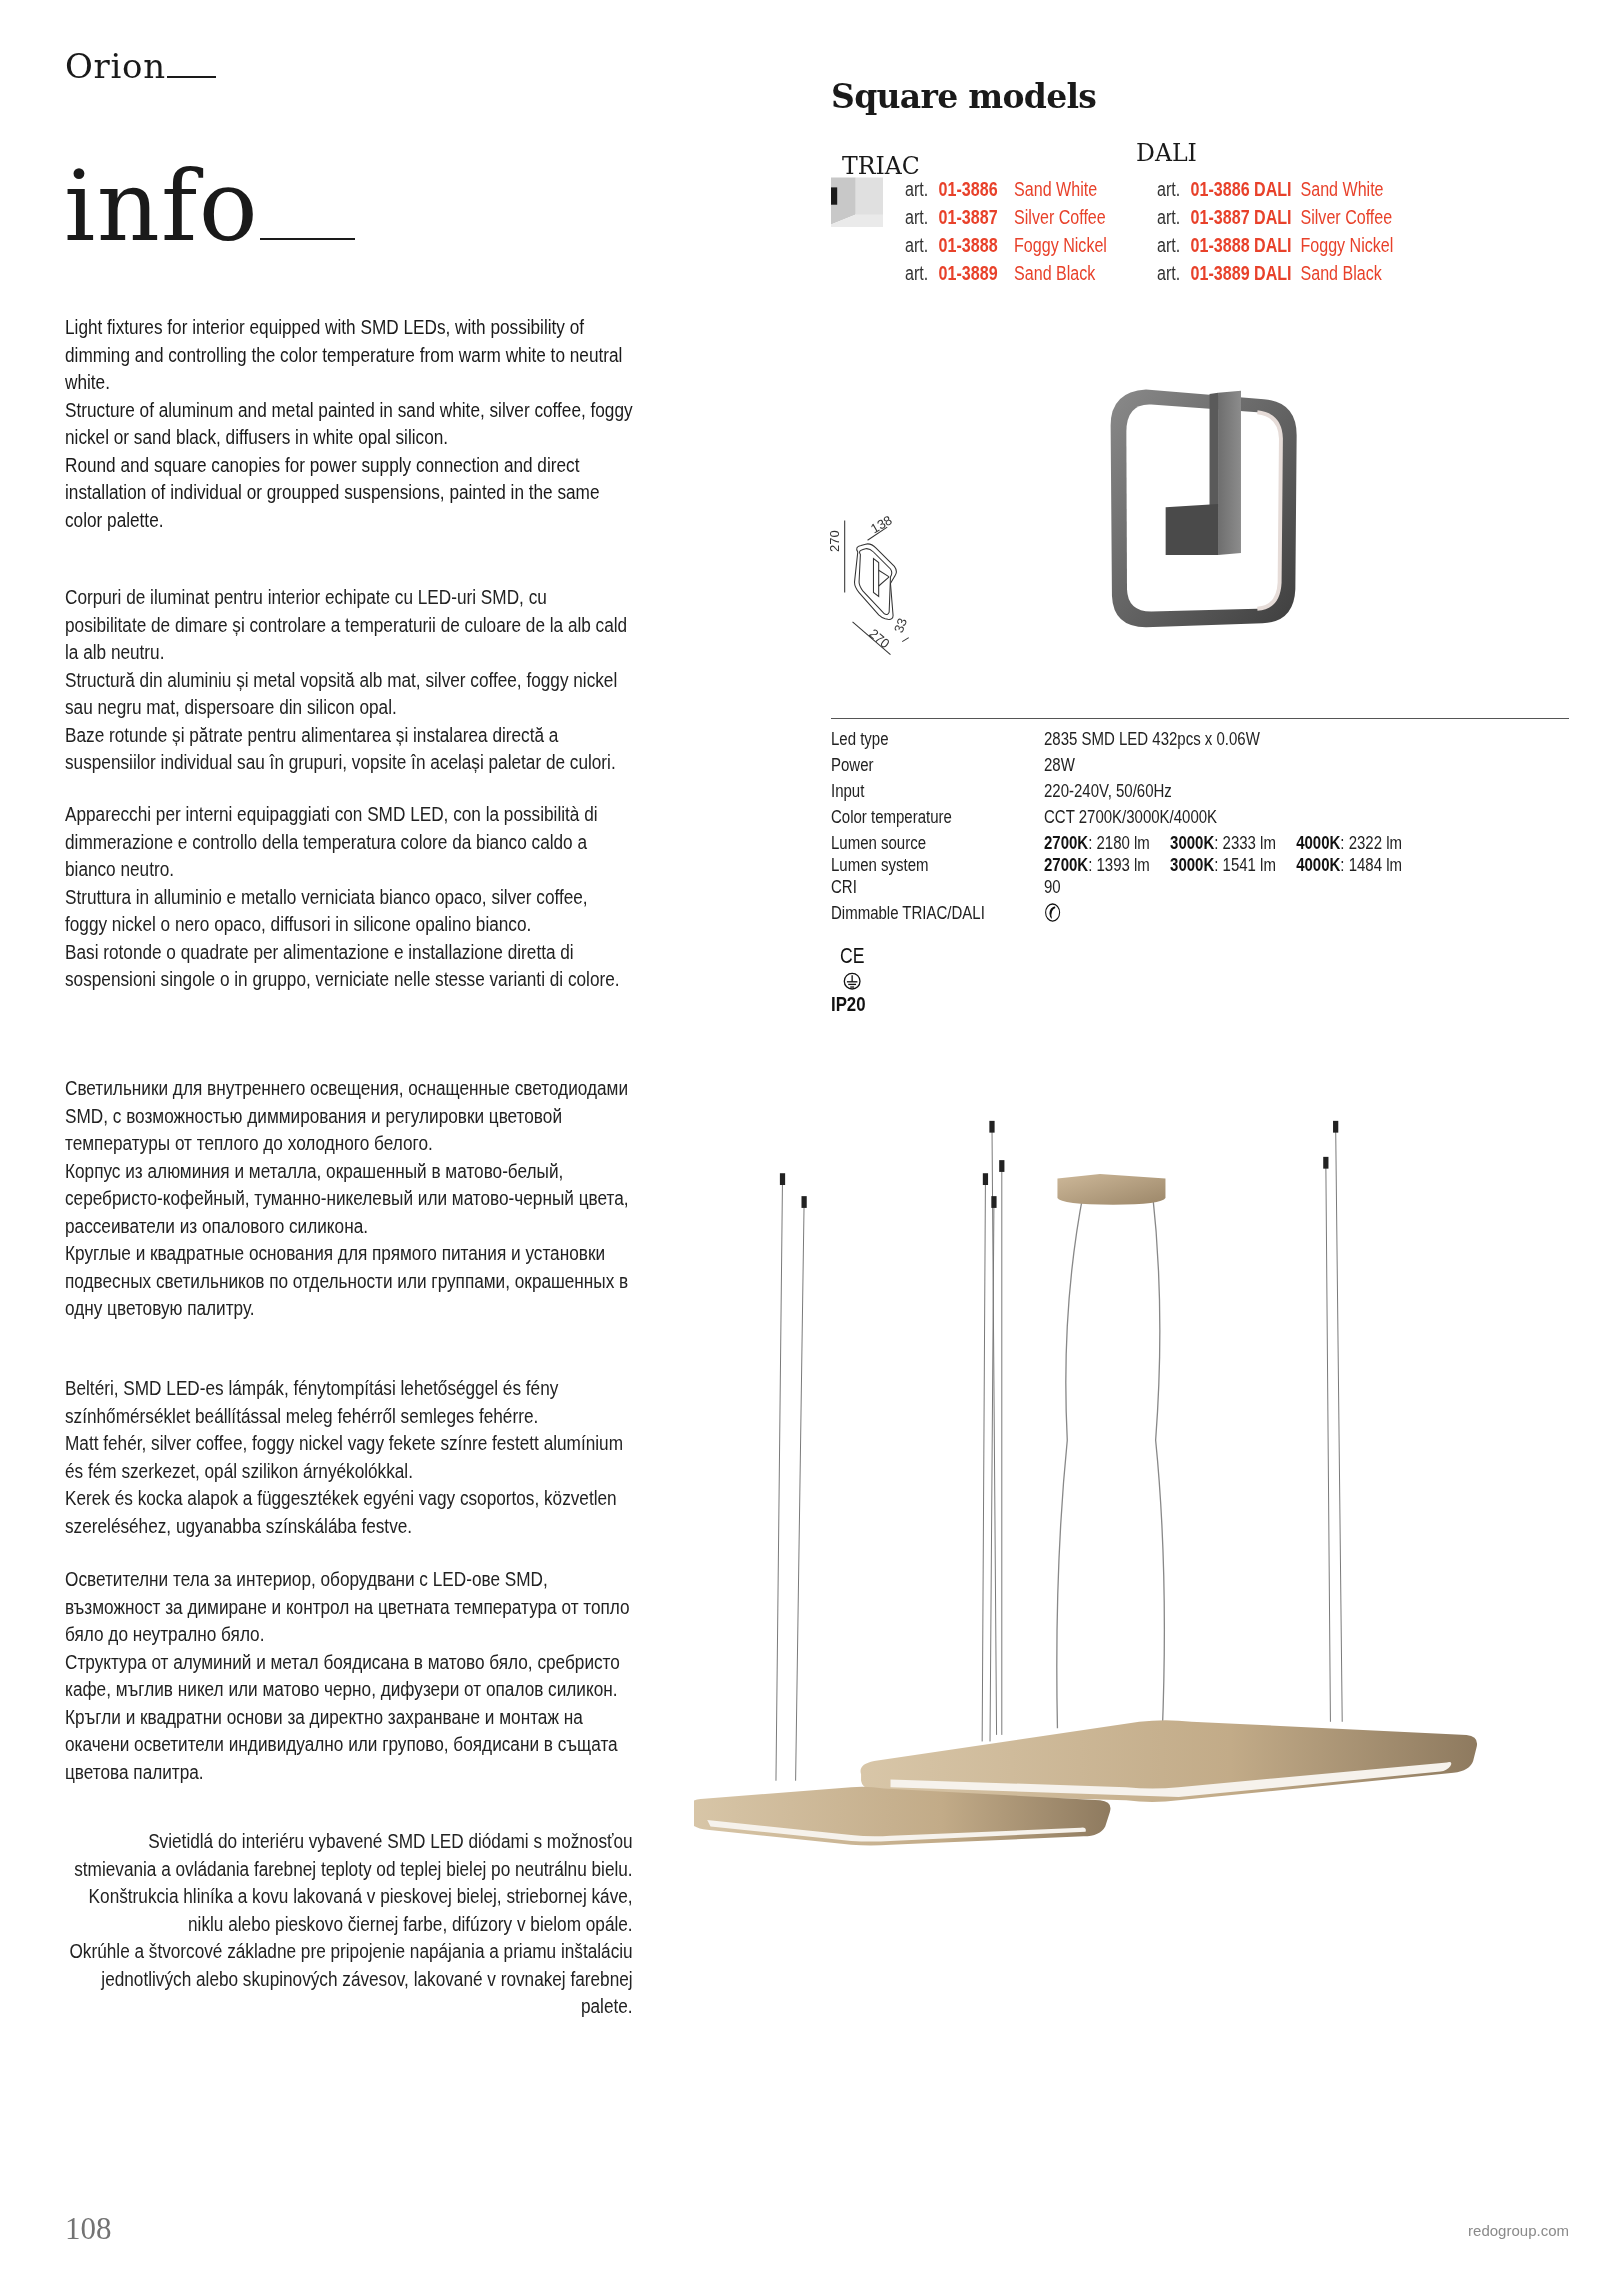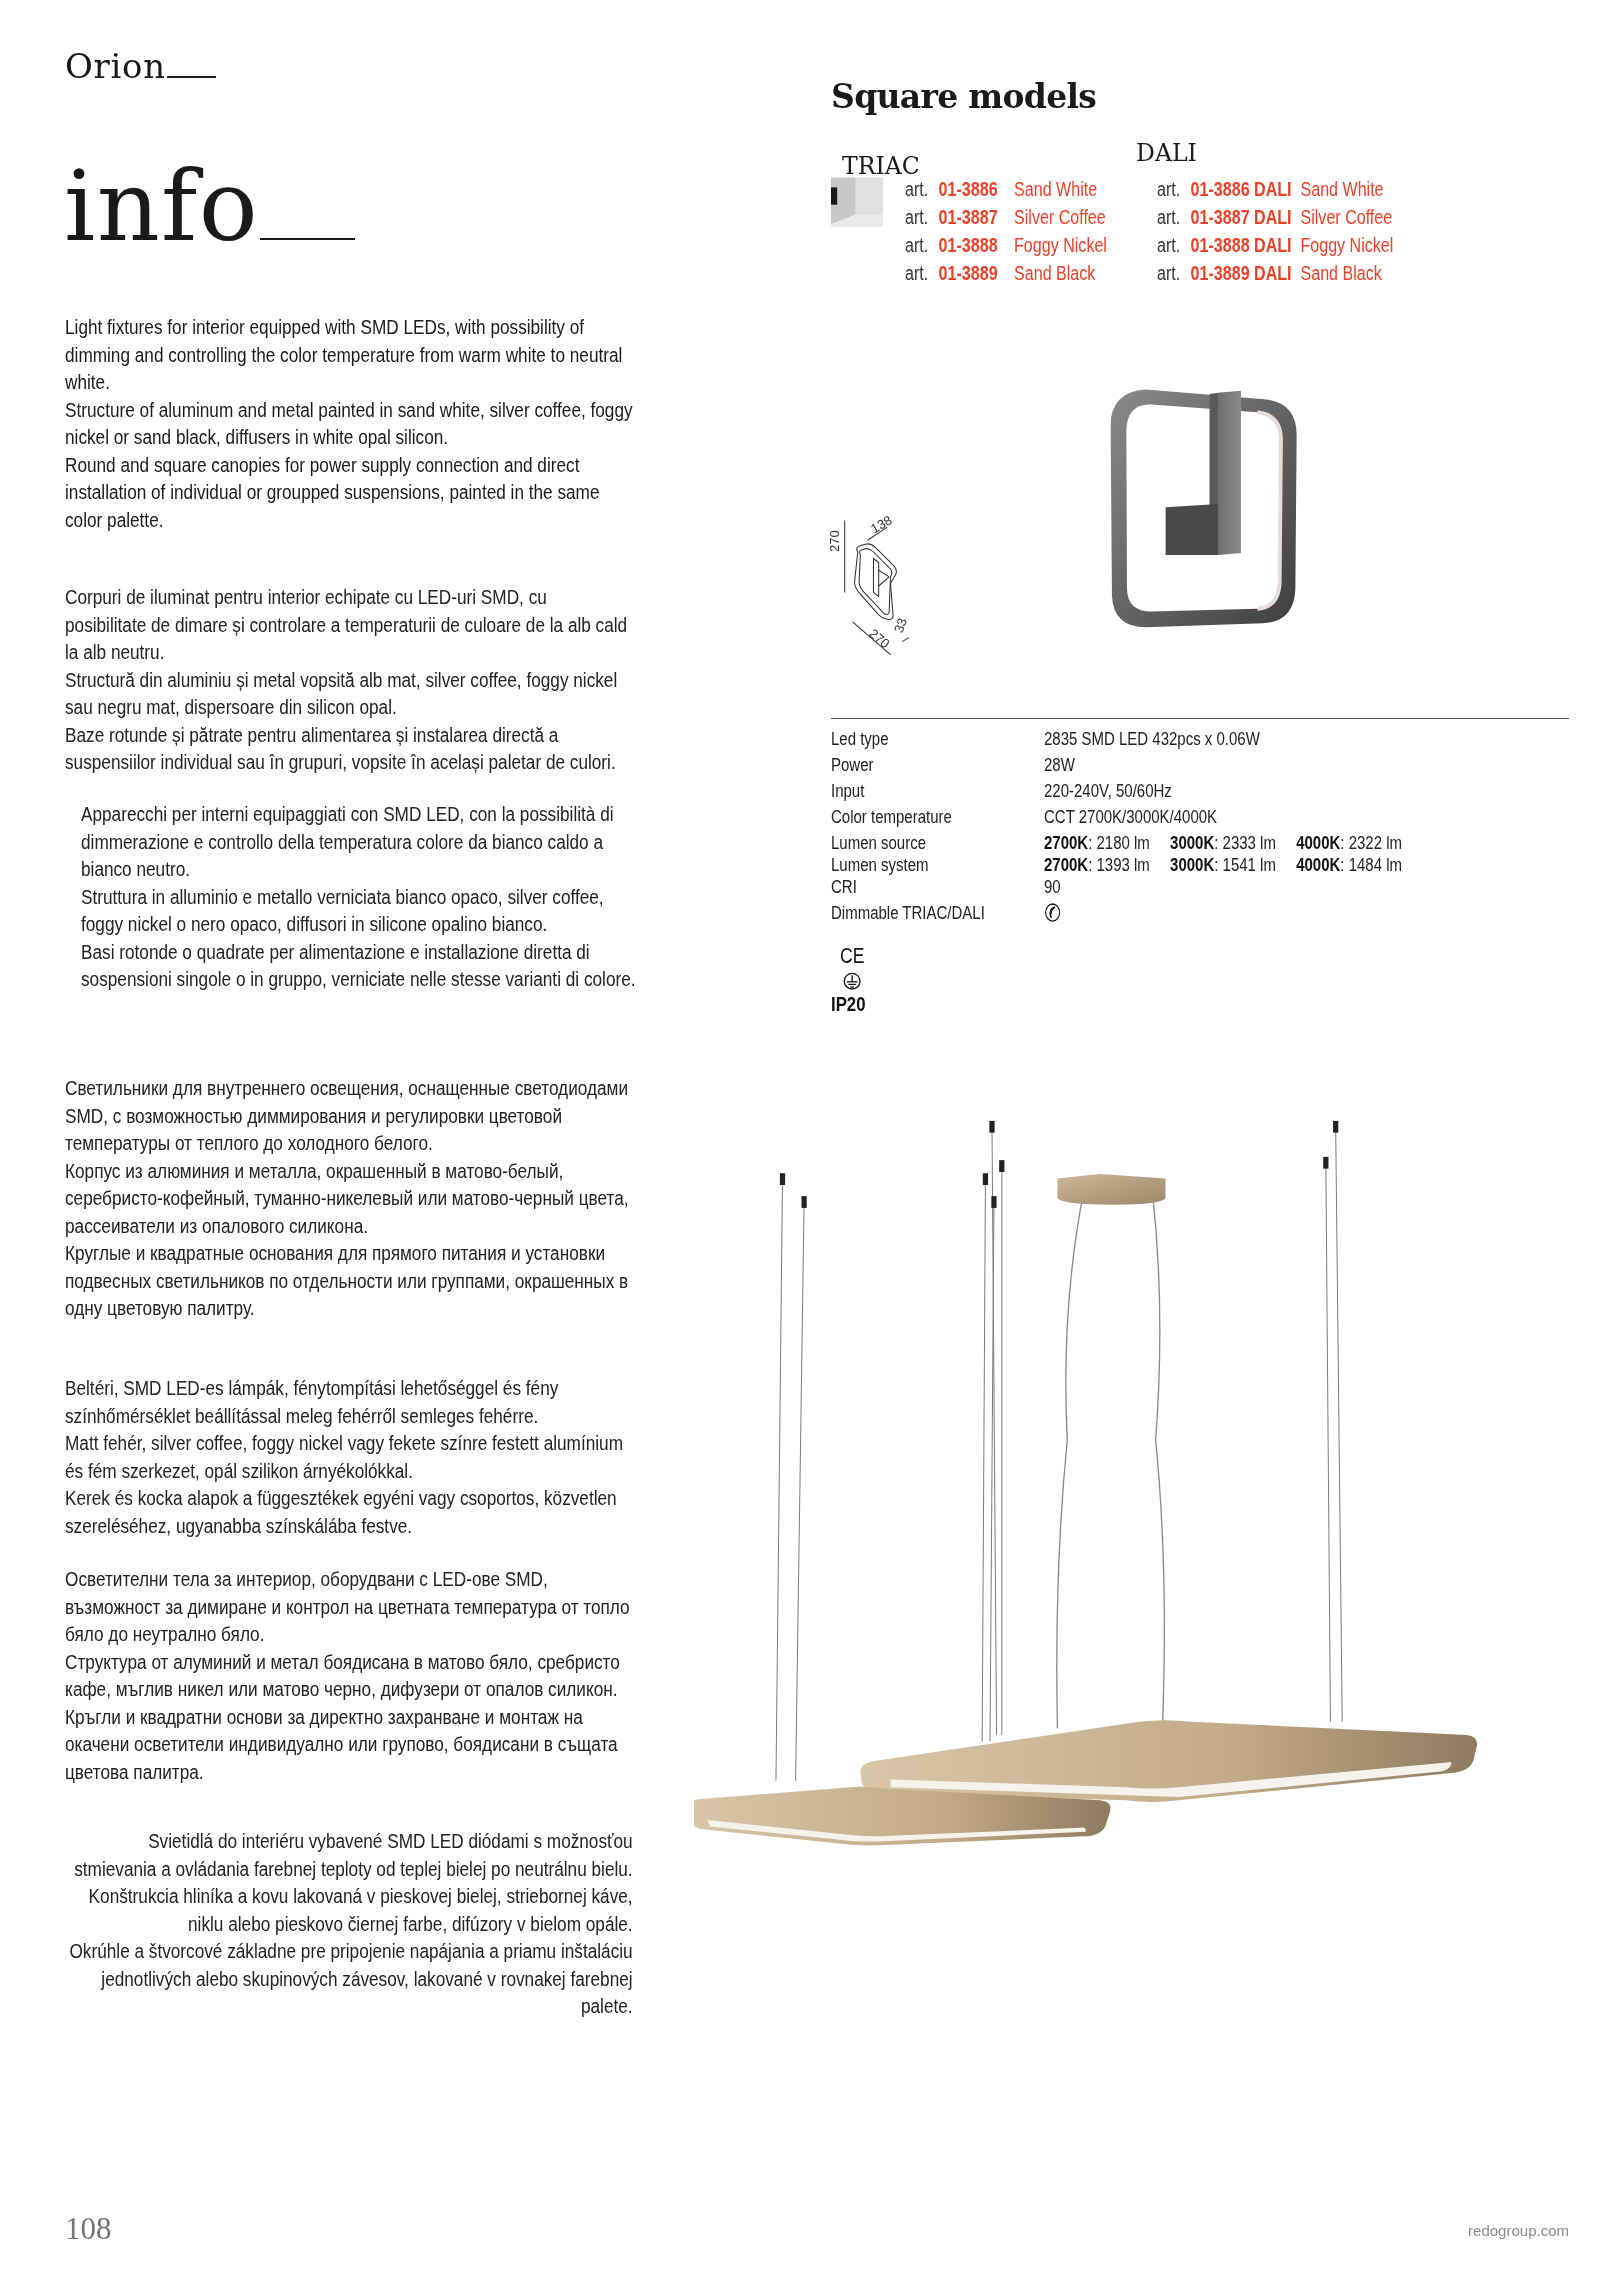--- a/index.html
+++ b/index.html
@@ -9,21 +9,21 @@
   
   #series-title { position: absolute; left: 65px; top: 46px; font-size: 34px; font-family: "DejaVu Serif", serif; color: #1a1a1a; letter-spacing: 0.7px; }
   #series-title .uline { display: inline-block; width: 49px; border-bottom: 2px solid #1a1a1a; margin-left: 1.3px; vertical-align: baseline; }
   #info-title { position: absolute; left: 64px; top: 157px; font-size: 98px; font-family: "DejaVu Serif", serif; font-weight: 300; color: #1a1a1a; letter-spacing: 1.3px; line-height: 1; }
   #info-title .uline { display: inline-block; width: 95px; border-bottom: 2px solid #1a1a1a; margin-left: 1.3px; }
 
   .desc { position: absolute; left: 65px; width: 569px; font-size: 20px; line-height: 27.5px; color: #222; }
   .desc p { margin: 0; transform: scaleX(0.86); transform-origin: left top; width: 116%; }
   .desc.en { top: 278px; color: #1a1a1a; margin-top: 36px; }
   .desc.ro { top: 584px; }
-  .desc.it { top: 801px; margin-left: 16px; }
+  .desc.it { top: 801px; }
   .desc.ru { top: 1075px; }
   .desc.hu { top: 1375px; }
   .desc.bg { top: 1566px; }
   .desc.sk { top: 1828px; text-align: right; }
 
   #page-number { position: absolute; left: 65px; top: 2211px; font-size: 31px; font-family: Liberation Serif, serif; color: #737373; }
   #website { position: absolute; right: 54px; top: 2222px; font-size: 15px; color: #8a8a8a; }
 
   
   #models-title { position: absolute; left: 831px; top: 77px; font-size: 33px; font-family: "DejaVu Serif", serif; font-weight: bold; color: #1a1a1a; letter-spacing: -0.7px; }

